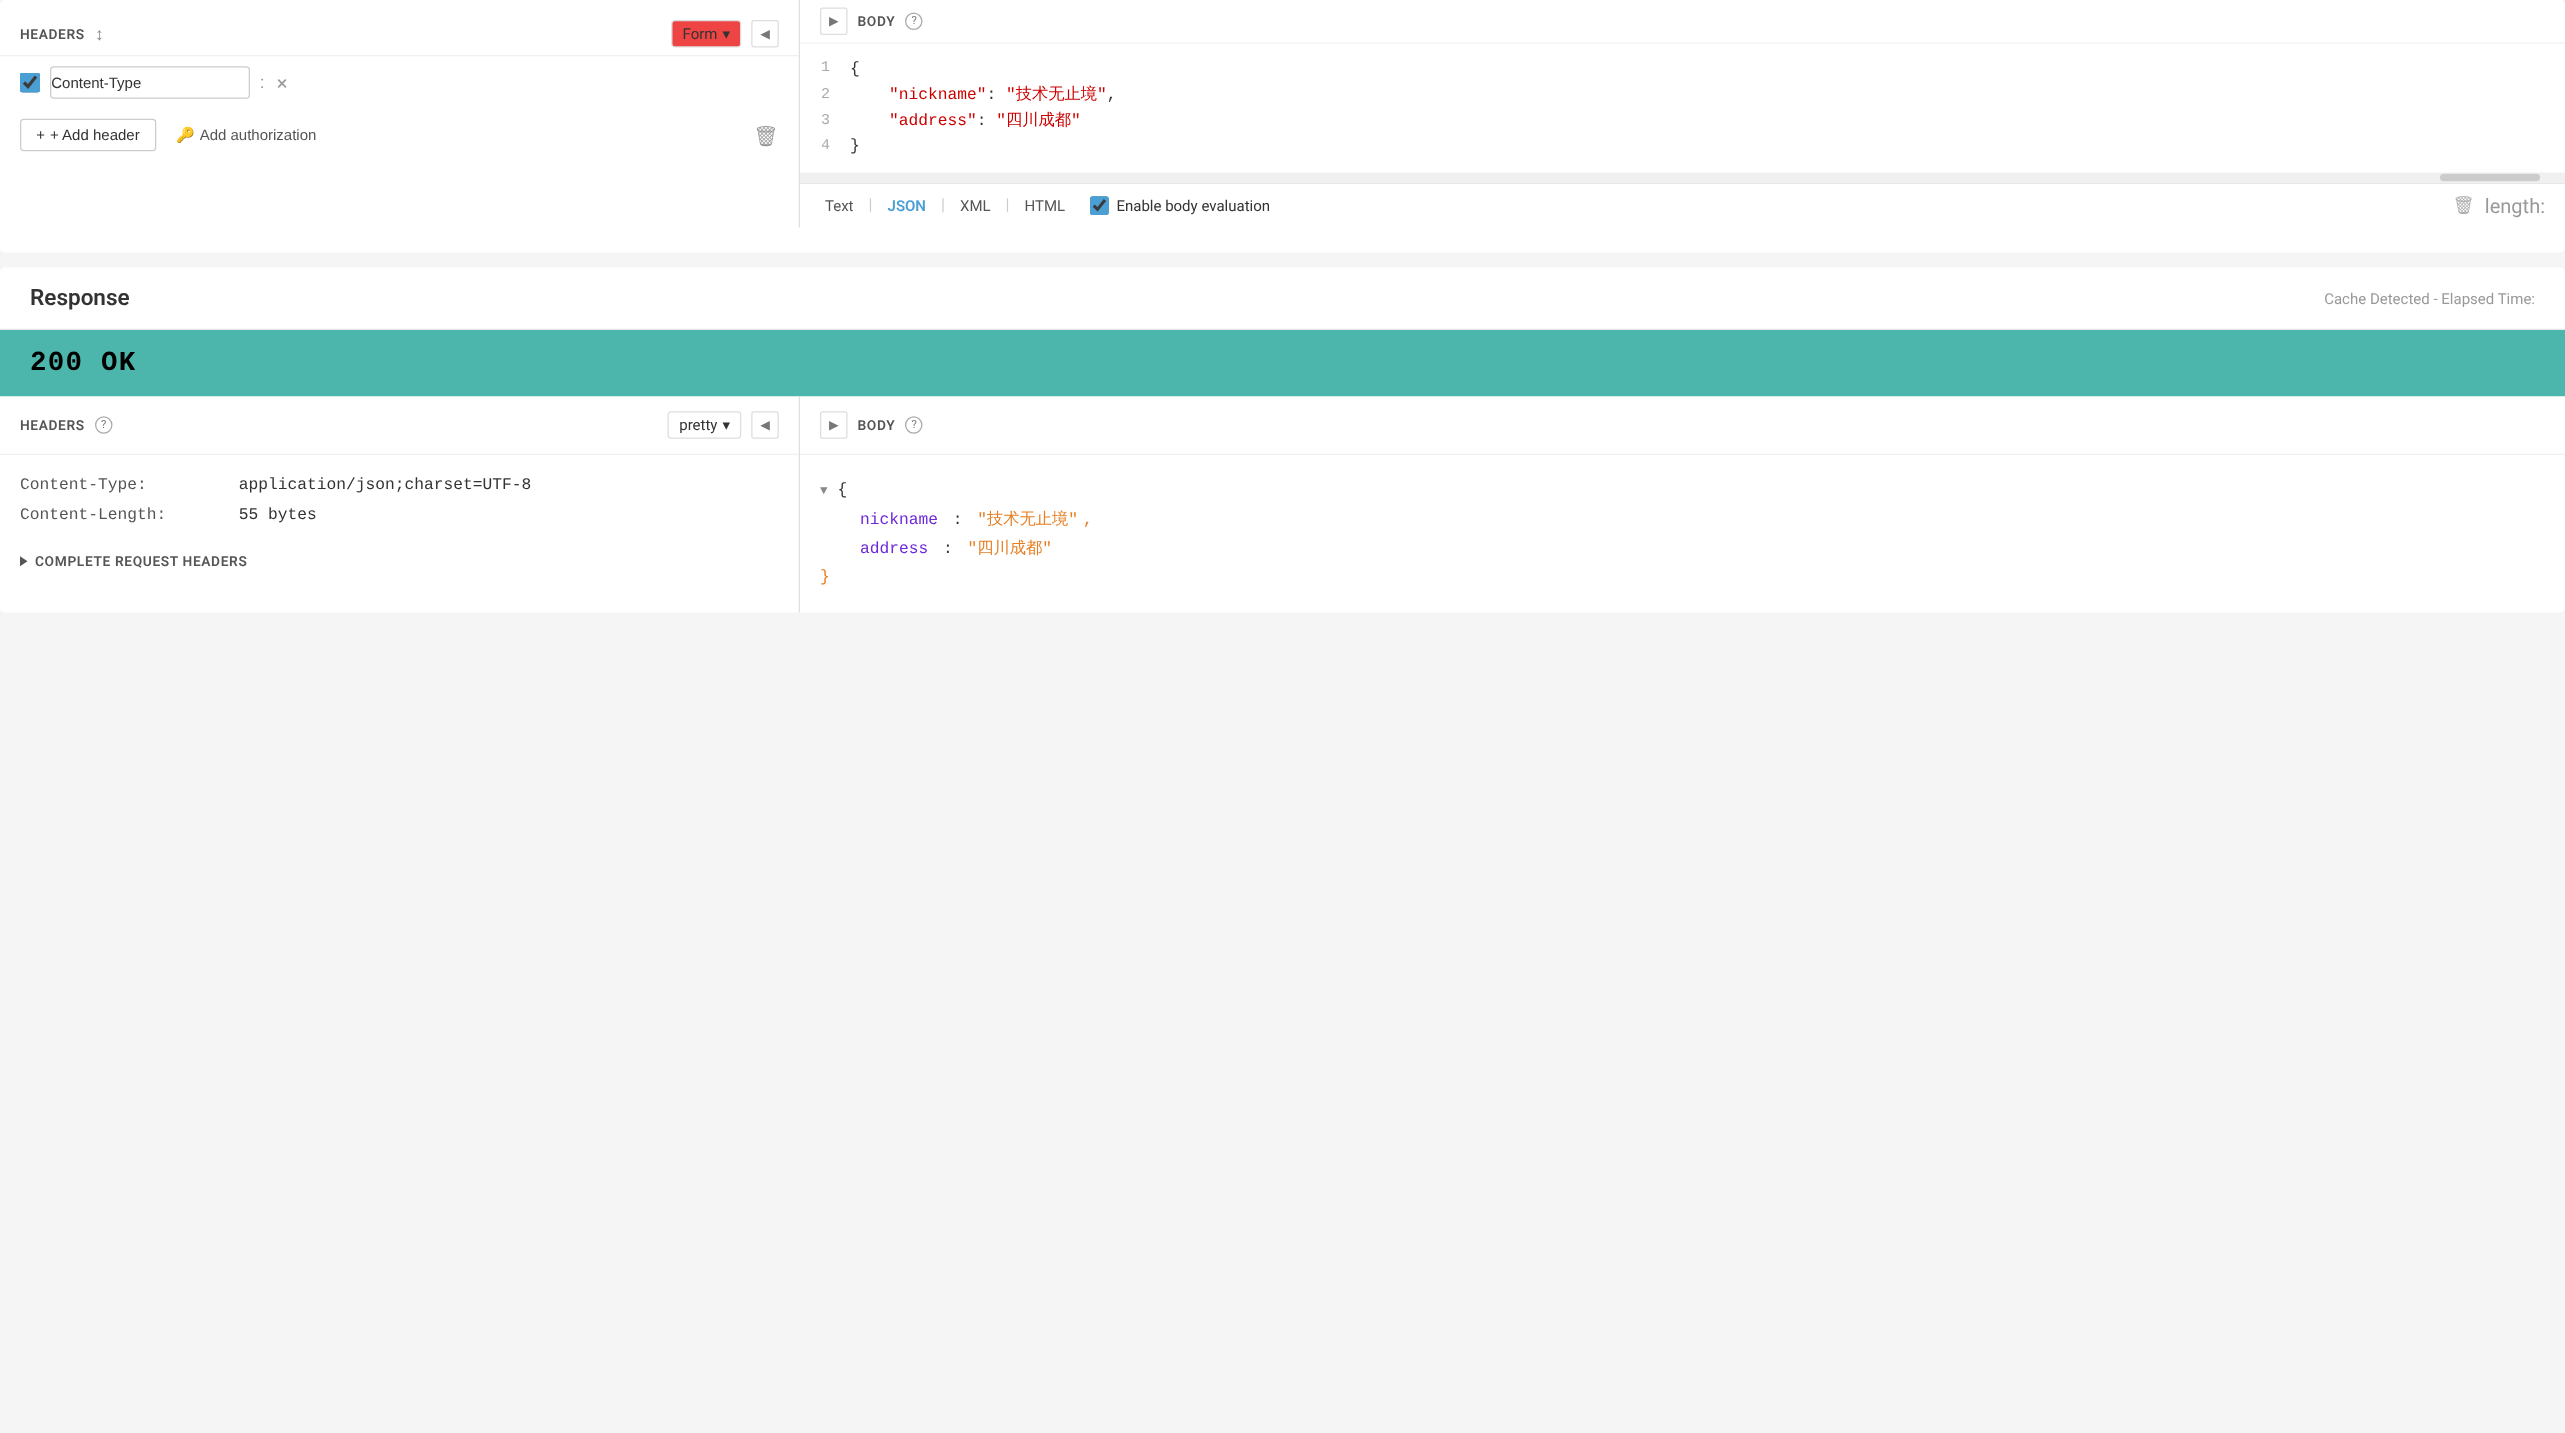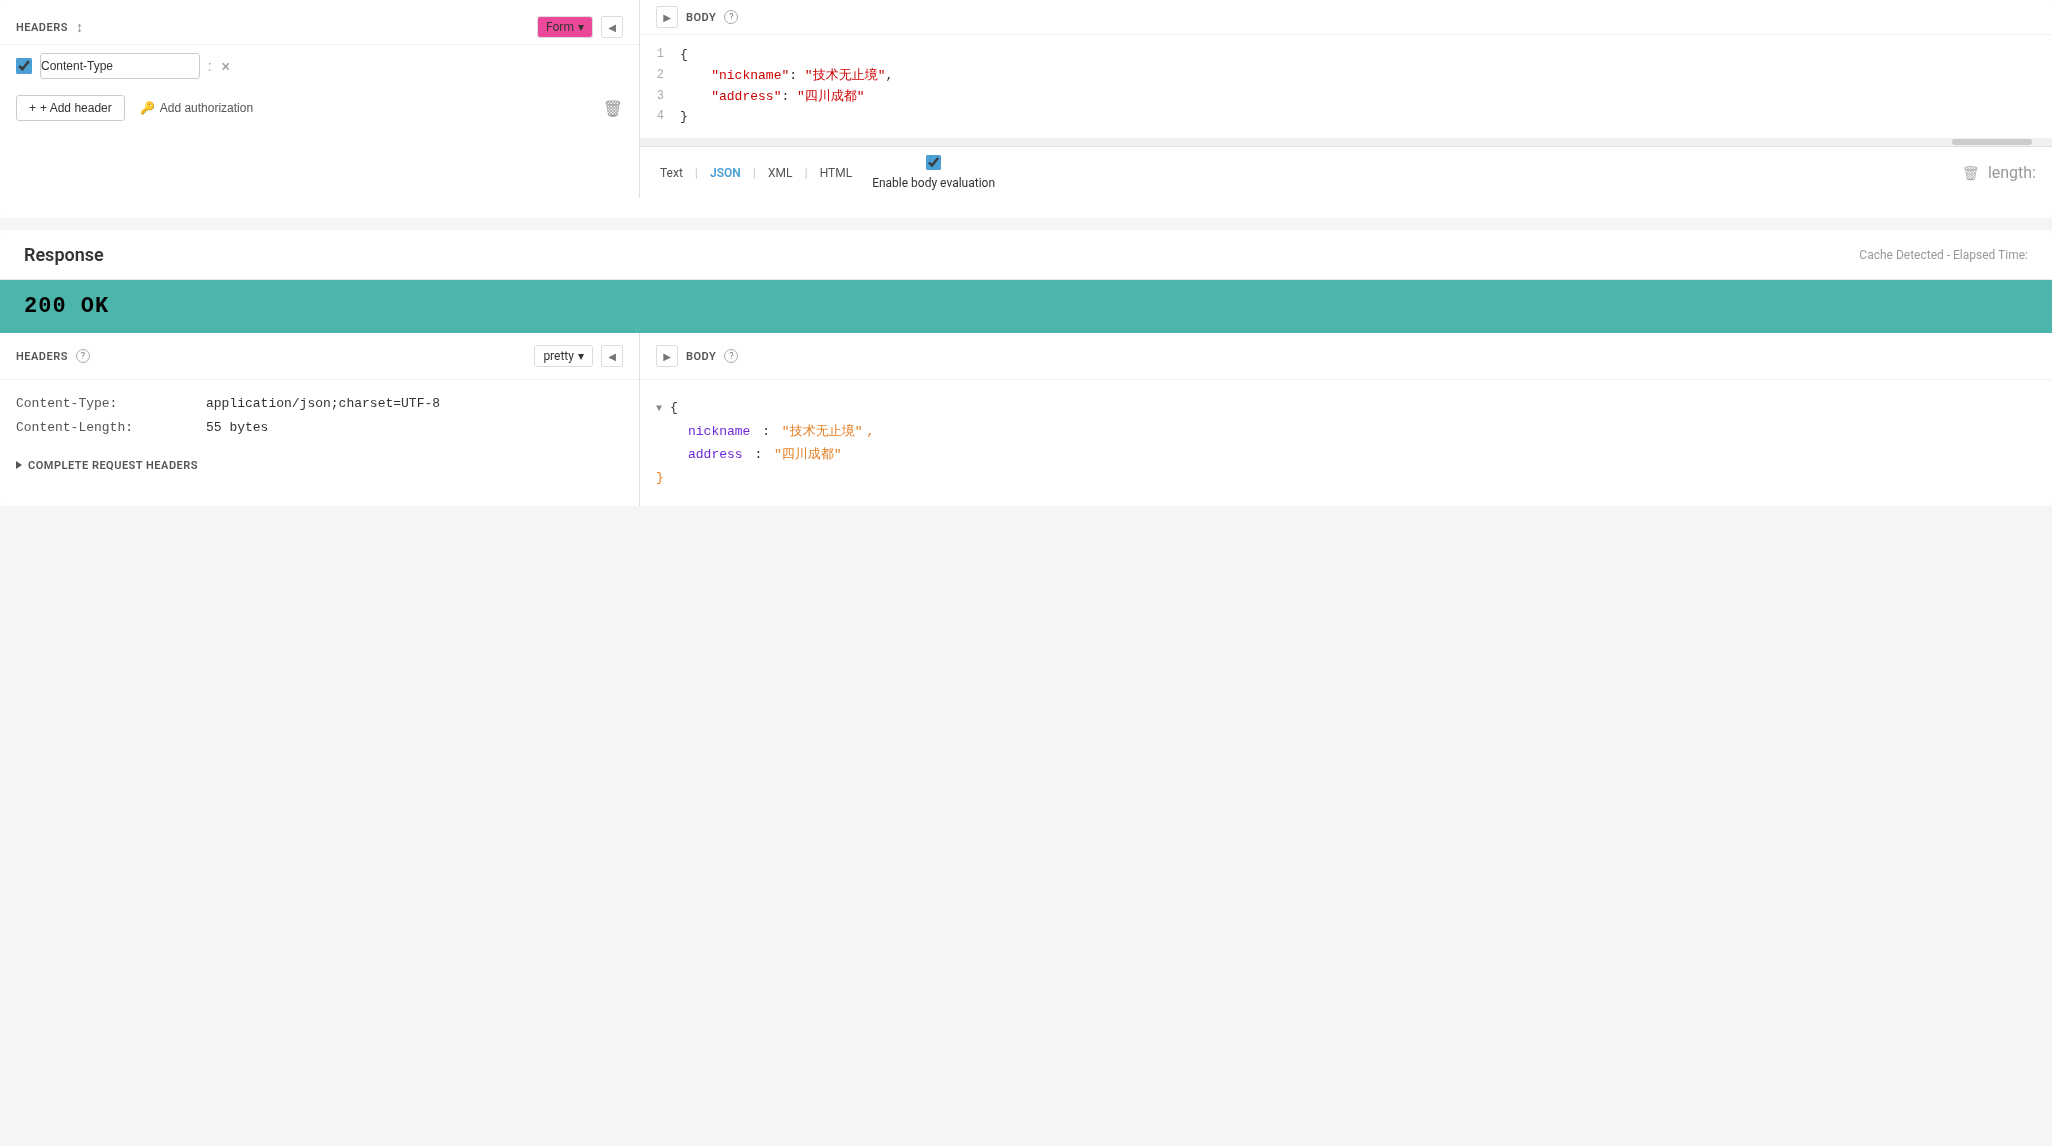--- a/index.html
+++ b/index.html
@@ -70,21 +70,21 @@
       cursor: pointer;
     }
 
     .format-select {
       display: flex;
       align-items: center;
       gap: 4px;
       padding: 3px 8px;
       border: 1px solid #ddd;
       border-radius: 3px;
-      background: #ec4899;
+      background: #ef4444;
       font-size: 12px;
       cursor: pointer;
       color: #333;
     }
 
     .collapse-btn {
       width: 22px;
       height: 22px;
       display: flex;
       align-items: center;
@@ -269,21 +269,20 @@
 
     .format-separator {
       color: #ccc;
     }
 
     .enable-body-eval {
       display: flex;
       align-items: center;
       gap: 6px;
       margin-left: 8px;
-      flex-direction: column;
     }
 
     .eval-checkbox {
       width: 15px;
       height: 15px;
       accent-color: #4a9fd4;
       cursor: pointer;
     }
 
     .eval-label {
@@ -378,21 +377,21 @@
     
     .response-headers-content {
       padding: 12px 16px;
       font-family: 'Courier New', Courier, monospace;
       font-size: 13px;
       line-height: 1.8;
     }
 
     .resp-header-line {
       display: flex;
-      gap: 20px;
+      gap: 5px;
       align-items: flex-end;
     }
 
     .resp-header-key {
       color: #555;
       min-width: 170px;
     }
 
     .resp-header-value {
       color: #333;

